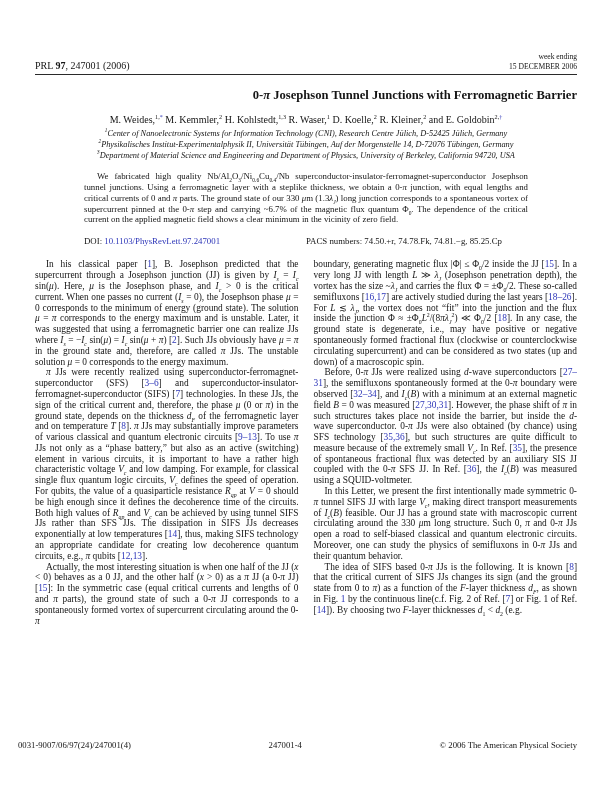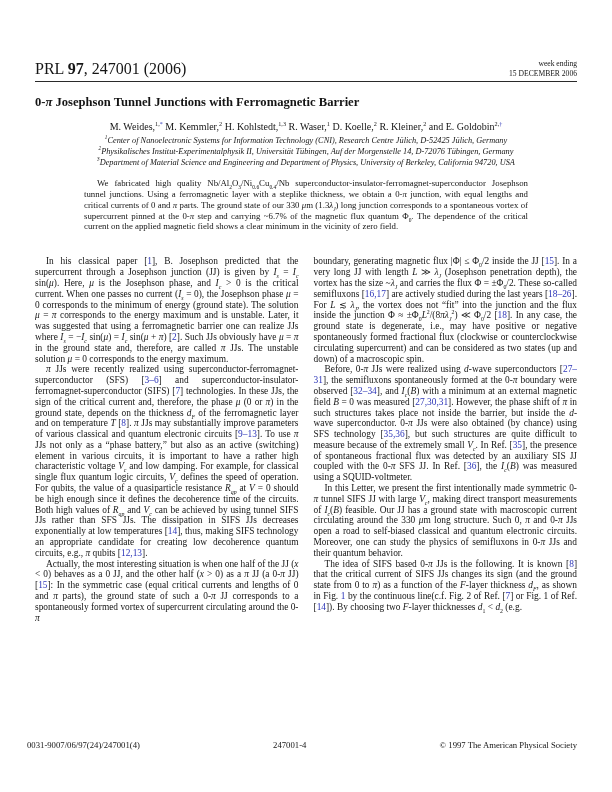--- a/index.html
+++ b/index.html
@@ -5,41 +5,41 @@
   html,body { margin:0; padding:0; background:#e8e8e8; }
   .page {
     width:612px; height:792px; margin:0 auto; background:#ffffff;
     position:relative; box-sizing:border-box; padding:28px 35px 0 35px;
     font-family:"Liberation Serif","DejaVu Serif",serif; color:#151515;
     overflow:hidden;
   }
   
   .hdr { display:flex; justify-content:space-between; align-items:flex-end;
          border-bottom:1.4px solid #2a2a2a; padding-bottom:3px; }
-  .hdr-left  { font-size:16px; white-space:nowrap;margin-top:32px; }
+  .hdr-left  { font-size:10px; white-space:nowrap;margin-top:32px; }
   .hdr-center{ font-size:11px; letter-spacing:2.6px; word-spacing:7px; white-space:nowrap; padding-bottom:1px;}
   .hdr-right { font-size:7.6px; text-align:right; line-height:1.25; white-space:nowrap; }
   
-  .title   { text-align:left; font-size:12.6px; font-weight:bold; margin:13px 0 0 0; }
+  .title   { text-align:right; font-size:12.6px; font-weight:bold; margin:13px 0 0 0; }
   .authors { text-align:center; font-size:10px; margin-top:11px; }
   .affils  { text-align:center; font-style:italic; font-size:8.3px; line-height:1.32; margin-top:4px; }
   .received{ text-align:center; font-size:8.6px; margin-top:3px; }
   .abstract{ margin:9px 49px 0 49px; font-size:8.8px; line-height:1.24;
              text-align:justify; text-indent:13px; }
   .doi-row { display:flex; margin:11px 49px 0 49px; font-size:8.8px; }
   .doi     { width:50%; }
   .pacs    { width:50%; }
   
   .cols { display:flex; gap:15px; margin-top:13px; font-size:9.4px;
           line-height:1.148; text-align:justify; }
   .col  { flex:1; min-width:0; }
   .para { margin:0; }
   .para.indent { text-indent:11px; }
   
-  .footer { position:absolute; left:27px; right:35px; top:740px;
+  .footer { position:absolute; left:18px; right:35px; top:740px;
             display:flex; justify-content:space-between; font-size:8.7px; }
   
   c { color:#2c35b8; }                 
   .doi-link { color:#2c35b8; text-decoration:none; cursor:pointer; }
   sup { font-size:0.62em; line-height:0; }
   sub { font-size:0.62em; line-height:0; }
 </style>
 </head>
 <body>
 
@@ -60,35 +60,40 @@
   <div class="affils">
     <div><sup>1</sup>Center of Nanoelectronic Systems for Information Technology (CNI), Research Centre Jülich, D-52425 Jülich, Germany</div>
     <div><sup>2</sup>Physikalisches Institut-Experimentalphysik II, Universität Tübingen, Auf der Morgenstelle 14, D-72076 Tübingen, Germany</div>
     <div><sup>3</sup>Department of Material Science and Engineering and Department of Physics, University of Berkeley, California 94720, USA</div>
   </div>
 
 
   <div class="abstract">We fabricated high quality Nb/Al<sub>2</sub>O<sub>3</sub>/Ni<sub>0.6</sub>Cu<sub>0.4</sub>/Nb superconductor-insulator-ferromagnet-superconductor Josephson tunnel junctions. Using a ferromagnetic layer with a steplike thickness, we obtain a 0-<i>π</i> junction, with equal lengths and critical currents of 0 and <i>π</i> parts. The ground state of our 330 <i>μ</i>m (1.3<i>λ<sub>J</sub></i>) long junction corresponds to a spontaneous vortex of supercurrent pinned at the 0-<i>π</i> step and carrying ~6.7% of the magnetic flux quantum Φ<sub>0</sub>. The dependence of the critical current on the applied magnetic field shows a clear minimum in the vicinity of zero field.</div>
 
   <div class="doi-row">
+    <div class="doi">
+      <span>DOI:</span>
+      <a class="doi-link">10.1103/PhysRevLett.97.247001</a>
+    </div>
+    <div class="pacs">PACS numbers: 74.50.+r, 74.78.Fk, 74.81.−g, 85.25.Cp</div>
   </div>
 
   <div class="cols">
     <div class="col">
       <p class="para indent">In his classical paper [<c>1</c>], B. Josephson predicted that the supercurrent through a Josephson junction (JJ) is given by <i>I<sub>s</sub></i> = <i>I<sub>c</sub></i> sin(<i>μ</i>). Here, <i>μ</i> is the Josephson phase, and <i>I<sub>c</sub></i> &gt; 0 is the critical current. When one passes no current (<i>I<sub>s</sub></i> = 0), the Josephson phase <i>μ</i> = 0 corresponds to the minimum of energy (ground state). The solution <i>μ</i> = <i>π</i> corresponds to the energy maximum and is unstable. Later, it was suggested that using a ferromagnetic barrier one can realize JJs where <i>I<sub>s</sub></i> = −<i>I<sub>c</sub></i> sin(<i>μ</i>) = <i>I<sub>c</sub></i> sin(<i>μ</i> + <i>π</i>) [<c>2</c>]. Such JJs obviously have <i>μ</i> = <i>π</i> in the ground state and, therefore, are called <i>π</i> JJs. The unstable solution <i>μ</i> = 0 corresponds to the energy maximum.</p>
       <p class="para indent"><i>π</i> JJs were recently realized using superconductor-ferromagnet-superconductor (SFS) [<c>3–6</c>] and superconductor-insulator-ferromagnet-superconductor (SIFS) [<c>7</c>] technologies. In these JJs, the sign of the critical current and, therefore, the phase <i>μ</i> (0 or <i>π</i>) in the ground state, depends on the thickness <i>d<sub>F</sub></i> of the ferromagnetic layer and on temperature <i>T</i> [<c>8</c>]. <i>π</i> JJs may substantially improve parameters of various classical and quantum electronic circuits [<c>9–13</c>]. To use <i>π</i> JJs not only as a “phase battery,” but also as an active (switching) element in various circuits, it is important to have a rather high characteristic voltage <i>V<sub>c</sub></i> and low damping. For example, for classical single flux quantum logic circuits, <i>V<sub>c</sub></i> defines the speed of operation. For qubits, the value of a quasiparticle resistance <i>R<sub>qp</sub></i> at <i>V</i> = 0 should be high enough since it defines the decoherence time of the circuits. Both high values of <i>R<sub>qp</sub></i> and <i>V<sub>c</sub></i> can be achieved by using tunnel SIFS JJs rather than SFS JJs. The dissipation in SIFS JJs decreases exponentially at low temperatures [<c>14</c>], thus, making SIFS technology an appropriate candidate for creating low decoherence quantum circuits, e.g., <i>π</i> qubits [<c>12,13</c>].</p>
       <p class="para indent">Actually, the most interesting situation is when one half of the JJ (<i>x</i> &lt; 0) behaves as a 0 JJ, and the other half (<i>x</i> &gt; 0) as a <i>π</i> JJ (a 0-<i>π</i> JJ) [<c>15</c>]: In the symmetric case (equal critical currents and lengths of 0 and <i>π</i> parts), the ground state of such a 0-<i>π</i> JJ corresponds to a spontaneously formed vortex of supercurrent circulating around the 0-<i>π</i></p>
     </div>
     <div class="col">
       <p class="para">boundary, generating magnetic flux |Φ| ≤ Φ<sub>0</sub>/2 inside the JJ [<c>15</c>]. In a very long JJ with length <i>L</i> ≫ <i>λ<sub>J</sub></i> (Josephson penetration depth), the vortex has the size ~<i>λ<sub>J</sub></i> and carries the flux Φ = ±Φ<sub>0</sub>/2. These so-called semifluxons [<c>16,17</c>] are actively studied during the last years [<c>18–26</c>]. For <i>L</i> ≲ <i>λ<sub>J</sub></i>, the vortex does not “fit” into the junction and the flux inside the junction Φ ≈ ±Φ<sub>0</sub><i>L</i><sup>2</sup>/(8<i>πλ<sub>J</sub></i><sup>2</sup>) ≪ Φ<sub>0</sub>/2 [<c>18</c>]. In any case, the ground state is degenerate, i.e., may have positive or negative spontaneously formed fractional flux (clockwise or counterclockwise circulating supercurrent) and can be considered as two states (up and down) of a macroscopic spin.</p>
       <p class="para indent">Before, 0-<i>π</i> JJs were realized using <i>d</i>-wave superconductors [<c>27–31</c>], the semifluxons spontaneously formed at the 0-<i>π</i> boundary were observed [<c>32–34</c>], and <i>I<sub>c</sub></i>(<i>B</i>) with a minimum at an external magnetic field <i>B</i> = 0 was measured [<c>27,30,31</c>]. However, the phase shift of <i>π</i> in such structures takes place not inside the barrier, but inside the <i>d</i>-wave superconductor. 0-<i>π</i> JJs were also obtained (by chance) using SFS technology [<c>35,36</c>], but such structures are quite difficult to measure because of the extremely small <i>V<sub>c</sub></i>. In Ref. [<c>35</c>], the presence of spontaneous fractional flux was detected by an auxiliary SIS JJ coupled with the 0-<i>π</i> SFS JJ. In Ref. [<c>36</c>], the <i>I<sub>c</sub></i>(<i>B</i>) was measured using a SQUID-voltmeter.</p>
       <p class="para indent">In this Letter, we present the first intentionally made symmetric 0-<i>π</i> tunnel SIFS JJ with large <i>V<sub>c</sub></i>, making direct transport measurements of <i>I<sub>c</sub></i>(<i>B</i>) feasible. Our JJ has a ground state with macroscopic current circulating around the 330 <i>μ</i>m long structure. Such 0, <i>π</i> and 0-<i>π</i> JJs open a road to self-biased classical and quantum electronic circuits. Moreover, one can study the physics of semifluxons in 0-<i>π</i> JJs and their quantum behavior.</p>
       <p class="para indent">The idea of SIFS based 0-<i>π</i> JJs is the following. It is known [<c>8</c>] that the critical current of SIFS JJs changes its sign (and the ground state from 0 to <i>π</i>) as a function of the <i>F</i>-layer thickness <i>d<sub>F</sub></i>, as shown in Fig. <c>1</c> by the continuous line(c.f. Fig. 2 of Ref. [<c>7</c>] or Fig. 1 of Ref. [<c>14</c>]). By choosing two <i>F</i>-layer thicknesses <i>d</i><sub>1</sub> &lt; <i>d</i><sub>2</sub> (e.g.</p>
     </div>
   </div>
 
   <div class="footer">
     <div>0031-9007/06/97(24)/247001(4)</div>
     <div>247001-4</div>
-    <div>© 1997 The American Physical Society</div>
+    <div>© 2006 The American Physical Society</div>
   </div>
 
 </div>
 
 </body></html>

